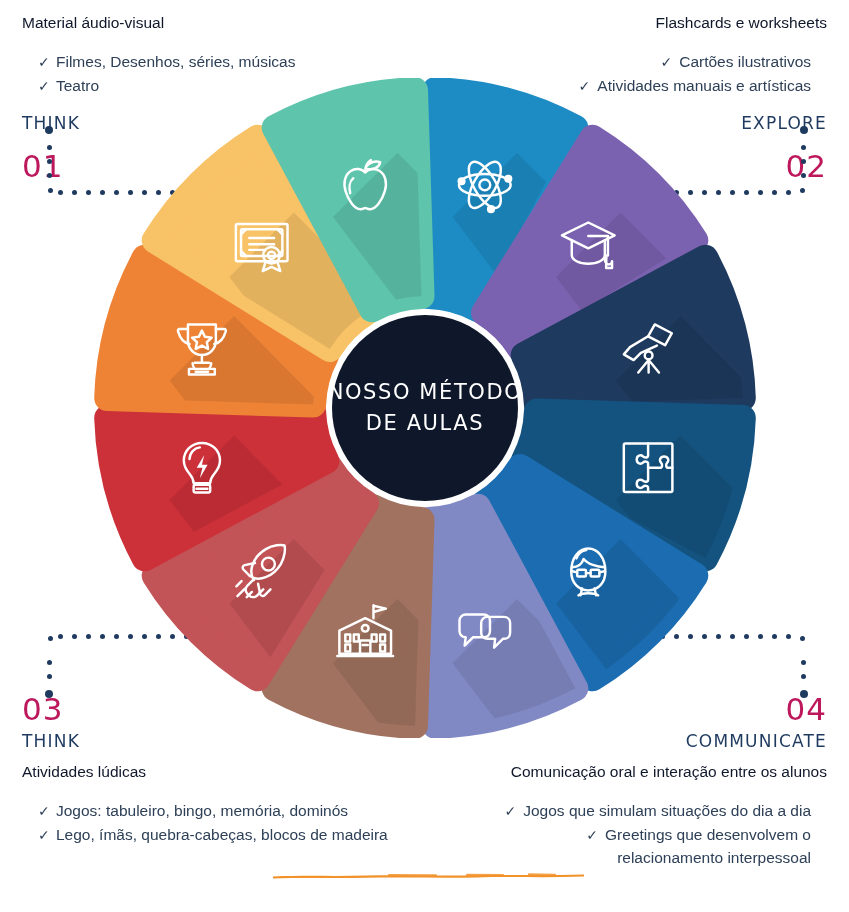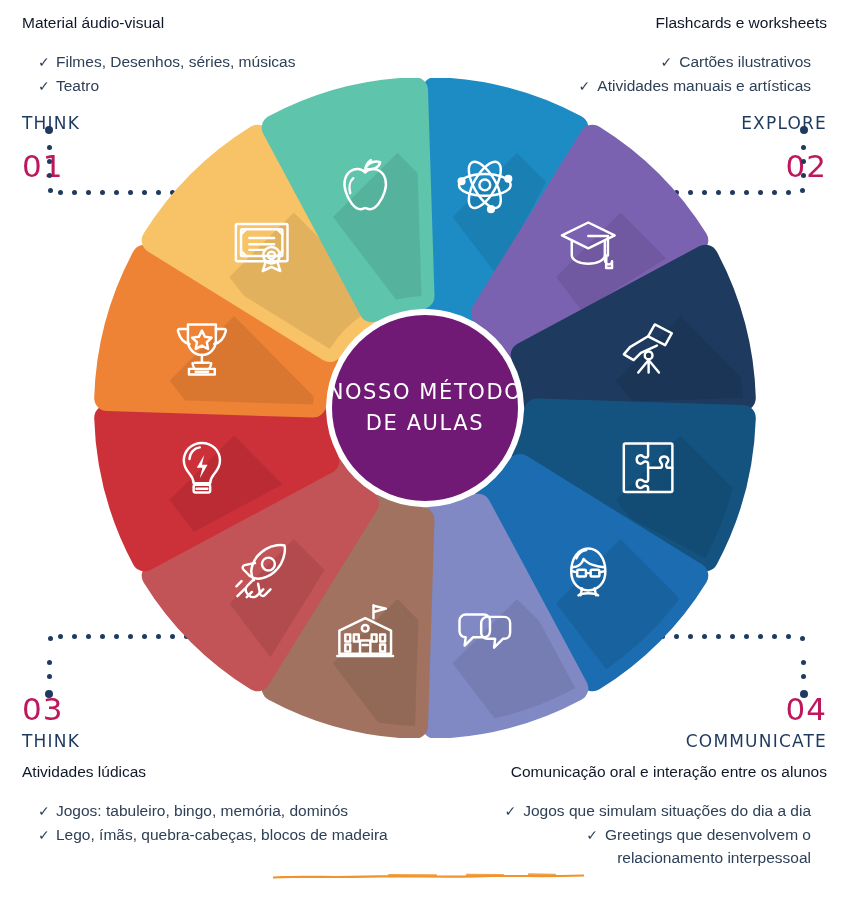--- a/index.html
+++ b/index.html
@@ -56,21 +56,21 @@
   }
   .dot.big{width:8px;height:8px;}
 
   
   #wheel{position:absolute;left:62px;top:78px;width:726px;height:660px;}
 
   
   .center-circle{
     position:absolute;left:50%;top:50%;
     width:186px;height:186px;margin-left:-93px;margin-top:-93px;
-    border-radius:50%;background:#701a75;
+    border-radius:50%;background:#0f172a;
     display:flex;flex-direction:column;align-items:center;justify-content:center;
     z-index:20;
   }
   .center-circle span{
     font-family:"DejaVu Sans", sans-serif;
     color:#ffffff;font-size:21px;letter-spacing:1.6px;line-height:1.5;
     text-align:center;white-space:nowrap;
   }
 
   

